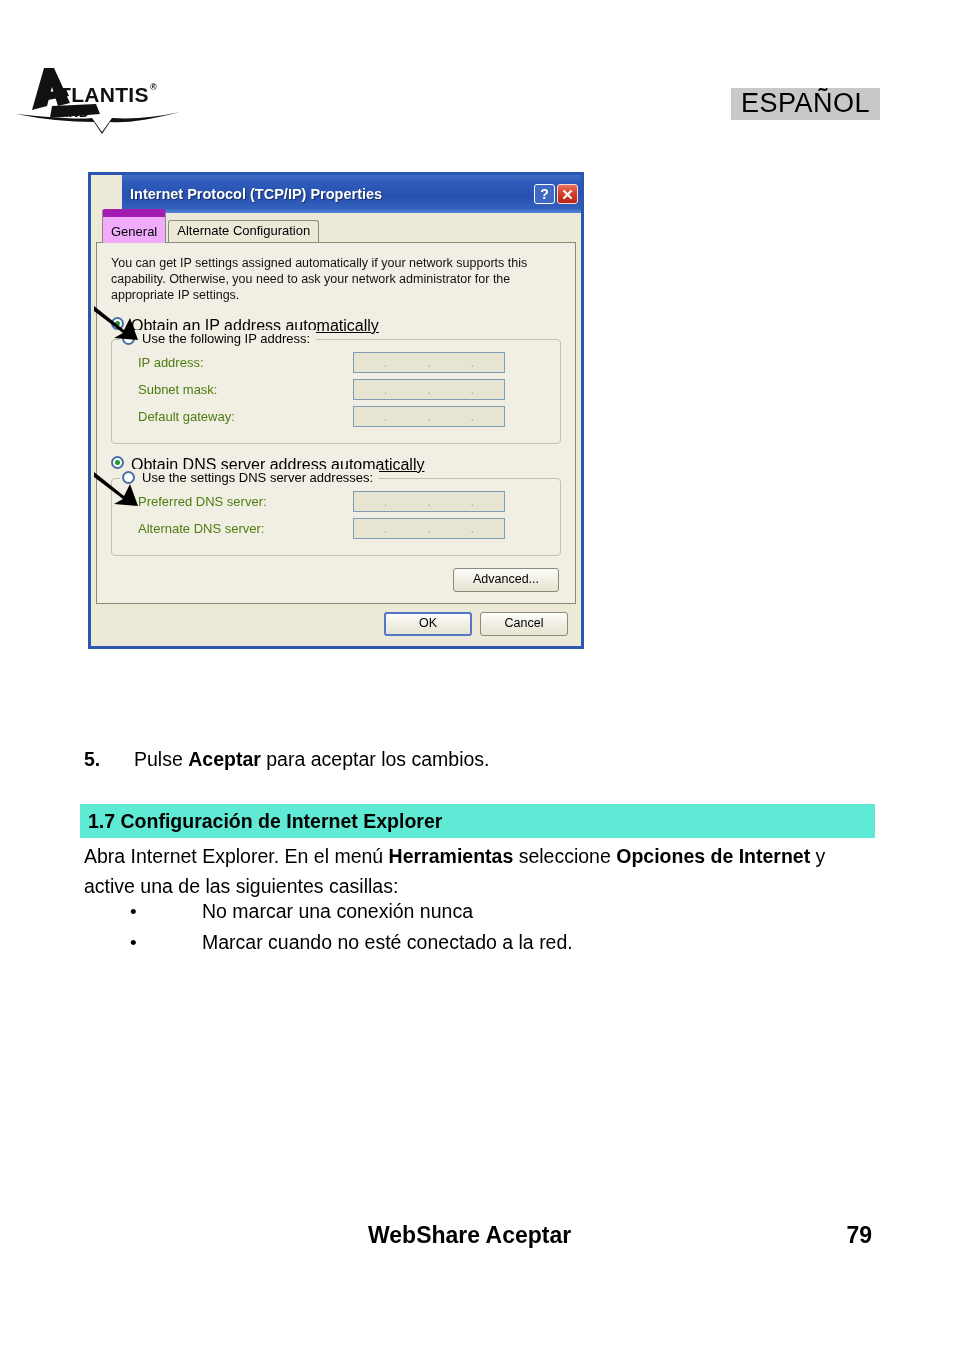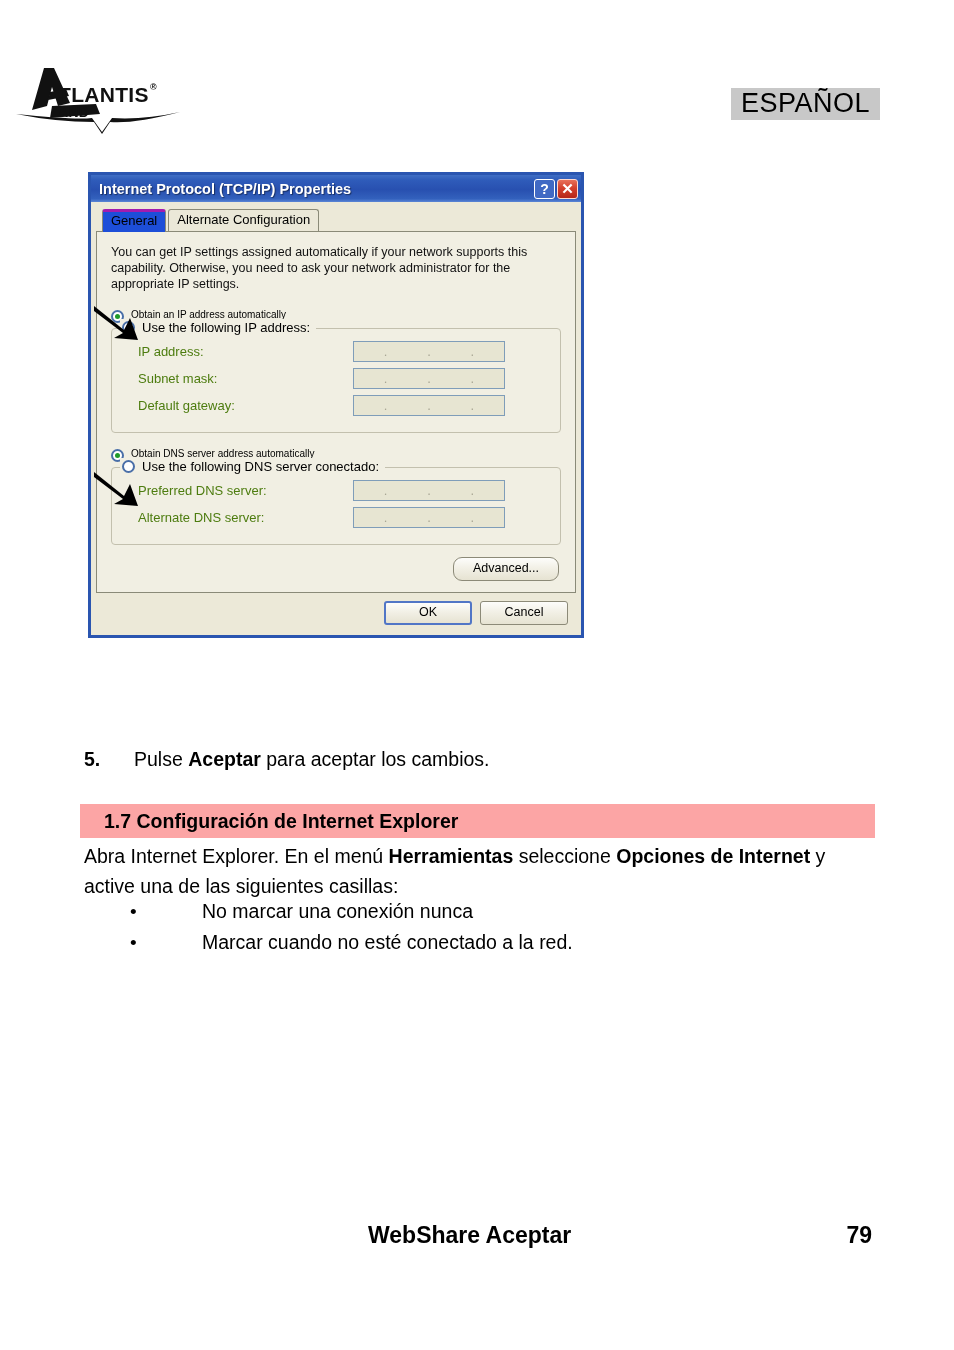--- a/index.html
+++ b/index.html
@@ -42,26 +42,27 @@
   #tcpip-dialog {
     position: absolute;
     left: 88px; top: 172px;
     width: 496px;
     border: 3px solid #2a55b0;
     background: #ece9d8;
     box-sizing: border-box;
     font-family: "Liberation Sans", sans-serif;
   }
   .dlg-titlebar {
-    height: 27px;
+    height: 38px;
     background: linear-gradient(to bottom,#3f6ec4 0%,#2f5cba 18%,#2850b0 55%,#3361bd 88%,#5b86d6 100%);
     display: flex;
     align-items: center;
     padding: 0 3px 0 8px;
     position: relative;
+    margin-left: 31px;
   }
   .dlg-title-text {
     color: #ffffff;
     font-size: 14.5px;
     font-weight: bold;
     text-shadow: 1px 1px 1px rgba(0,0,0,.45);
     flex: 1;
     white-space: nowrap;
   }
   .titlebar-buttons { display: flex; gap: 2px; align-items: center; }
@@ -96,23 +97,23 @@
     font-size: 13px;
     padding: 2px 8px 3px 8px;
     border: 1px solid #8a8a78;
     border-bottom: none;
     background: #dfdcc8;
     border-radius: 3px 3px 0 0;
     box-sizing: border-box;
     line-height: 16px;
   }
   .tab.active {
-    background: #1d4ed8;
-    border-top: 3px solid #a21caf;
-    padding-top: 1px;
+    background: #f0abfc;
+    border-top: 8px solid #a21caf;
+    padding-top: 7px;
     margin-bottom: -1px;
     position: relative;
     z-index: 4;
   }
   .tab:not(.active) { margin-left: 2px; background: #ebe8d8; }
 
   .tab-panel {
     border: 1px solid #8a8a78;
     background: #f1efe3;
     padding: 10px 12px 9px 12px;
@@ -122,24 +123,25 @@
 
   .intro-text {
     font-size: 12.5px;
     line-height: 16px;
     color: #111;
     margin: 2px 0 14px 2px;
   }
 
   
   .radio-row {
-    display: flex; align-items: flex-end;
-    font-size: 10px;
+    display: flex; align-items: flex-start;
+    font-size: 16px;
     margin: 0 0 5px 2px;
     line-height: 17px;
+    text-decoration: underline;
   }
   .radio {
     width: 13px; height: 13px;
     border-radius: 50%;
     border: 2px solid #4a6fa8;
     background: #ffffff;
     box-sizing: border-box;
     margin-right: 7px;
     flex: none;
     display: flex; align-items: center; justify-content: center;
@@ -200,21 +202,21 @@
   .xp-btn {
     font-size: 12.5px;
     background: linear-gradient(to bottom,#fdfdfb 0%,#f2f0e6 45%,#e6e3d2 100%);
     border: 1px solid #8c8a78;
     border-radius: 3px;
     padding: 3px 0 4px 0;
     text-align: center;
     box-sizing: border-box;
     line-height: 15px;
   }
-  #advanced-button { width: 106px; border-radius: 9px; }
+  #advanced-button { width: 106px; }
 
   .dlg-footer {
     display: flex; justify-content: flex-end;
     gap: 8px;
     padding: 8px 8px 4px 0;
   }
   #ok-button, #cancel-button { width: 88px; }
   #ok-button {
     border: 2px solid #5176c6;
     padding: 2px 0 3px 0;
@@ -240,24 +242,24 @@
   }
   .doc-step .step-num {
     font-weight: bold;
     display: inline-block;
     width: 50px;
   }
   #section-heading {
     position: absolute;
     left: 80px; top: 804px;
     width: 795px;
-    background: #fca5a5;
+    background: #5eead4;
     font-size: 19.5px;
     font-weight: bold;
-    padding: 5px 0 5px 24px;
+    padding: 5px 0 5px 8px;
     box-sizing: border-box;
     line-height: 24px;
   }
   #section-paragraph {
     position: absolute;
     left: 84px; top: 841px;
     width: 790px;
     font-size: 19.5px;
     line-height: 30px;
   }
@@ -383,21 +385,21 @@
       </div>
 
       <div class="radio-row">
         <span class="radio checked"></span>
         <span>Obtain DNS server address automatically</span>
       </div>
 
       <div class="groupbox">
         <div class="groupbox-legend">
           <span class="radio"></span>
-          <span>Use the following DNS server conectado:</span>
+          <span>Use the settings DNS server addresses:</span>
         </div>
 
         <div class="field-row">
           <span class="field-label">Preferred DNS server:</span>
           <span class="ip-input">
             <span class="ip-dot">.</span>
             <span class="ip-dot">.</span>
             <span class="ip-dot">.</span>
           </span>
         </div>

